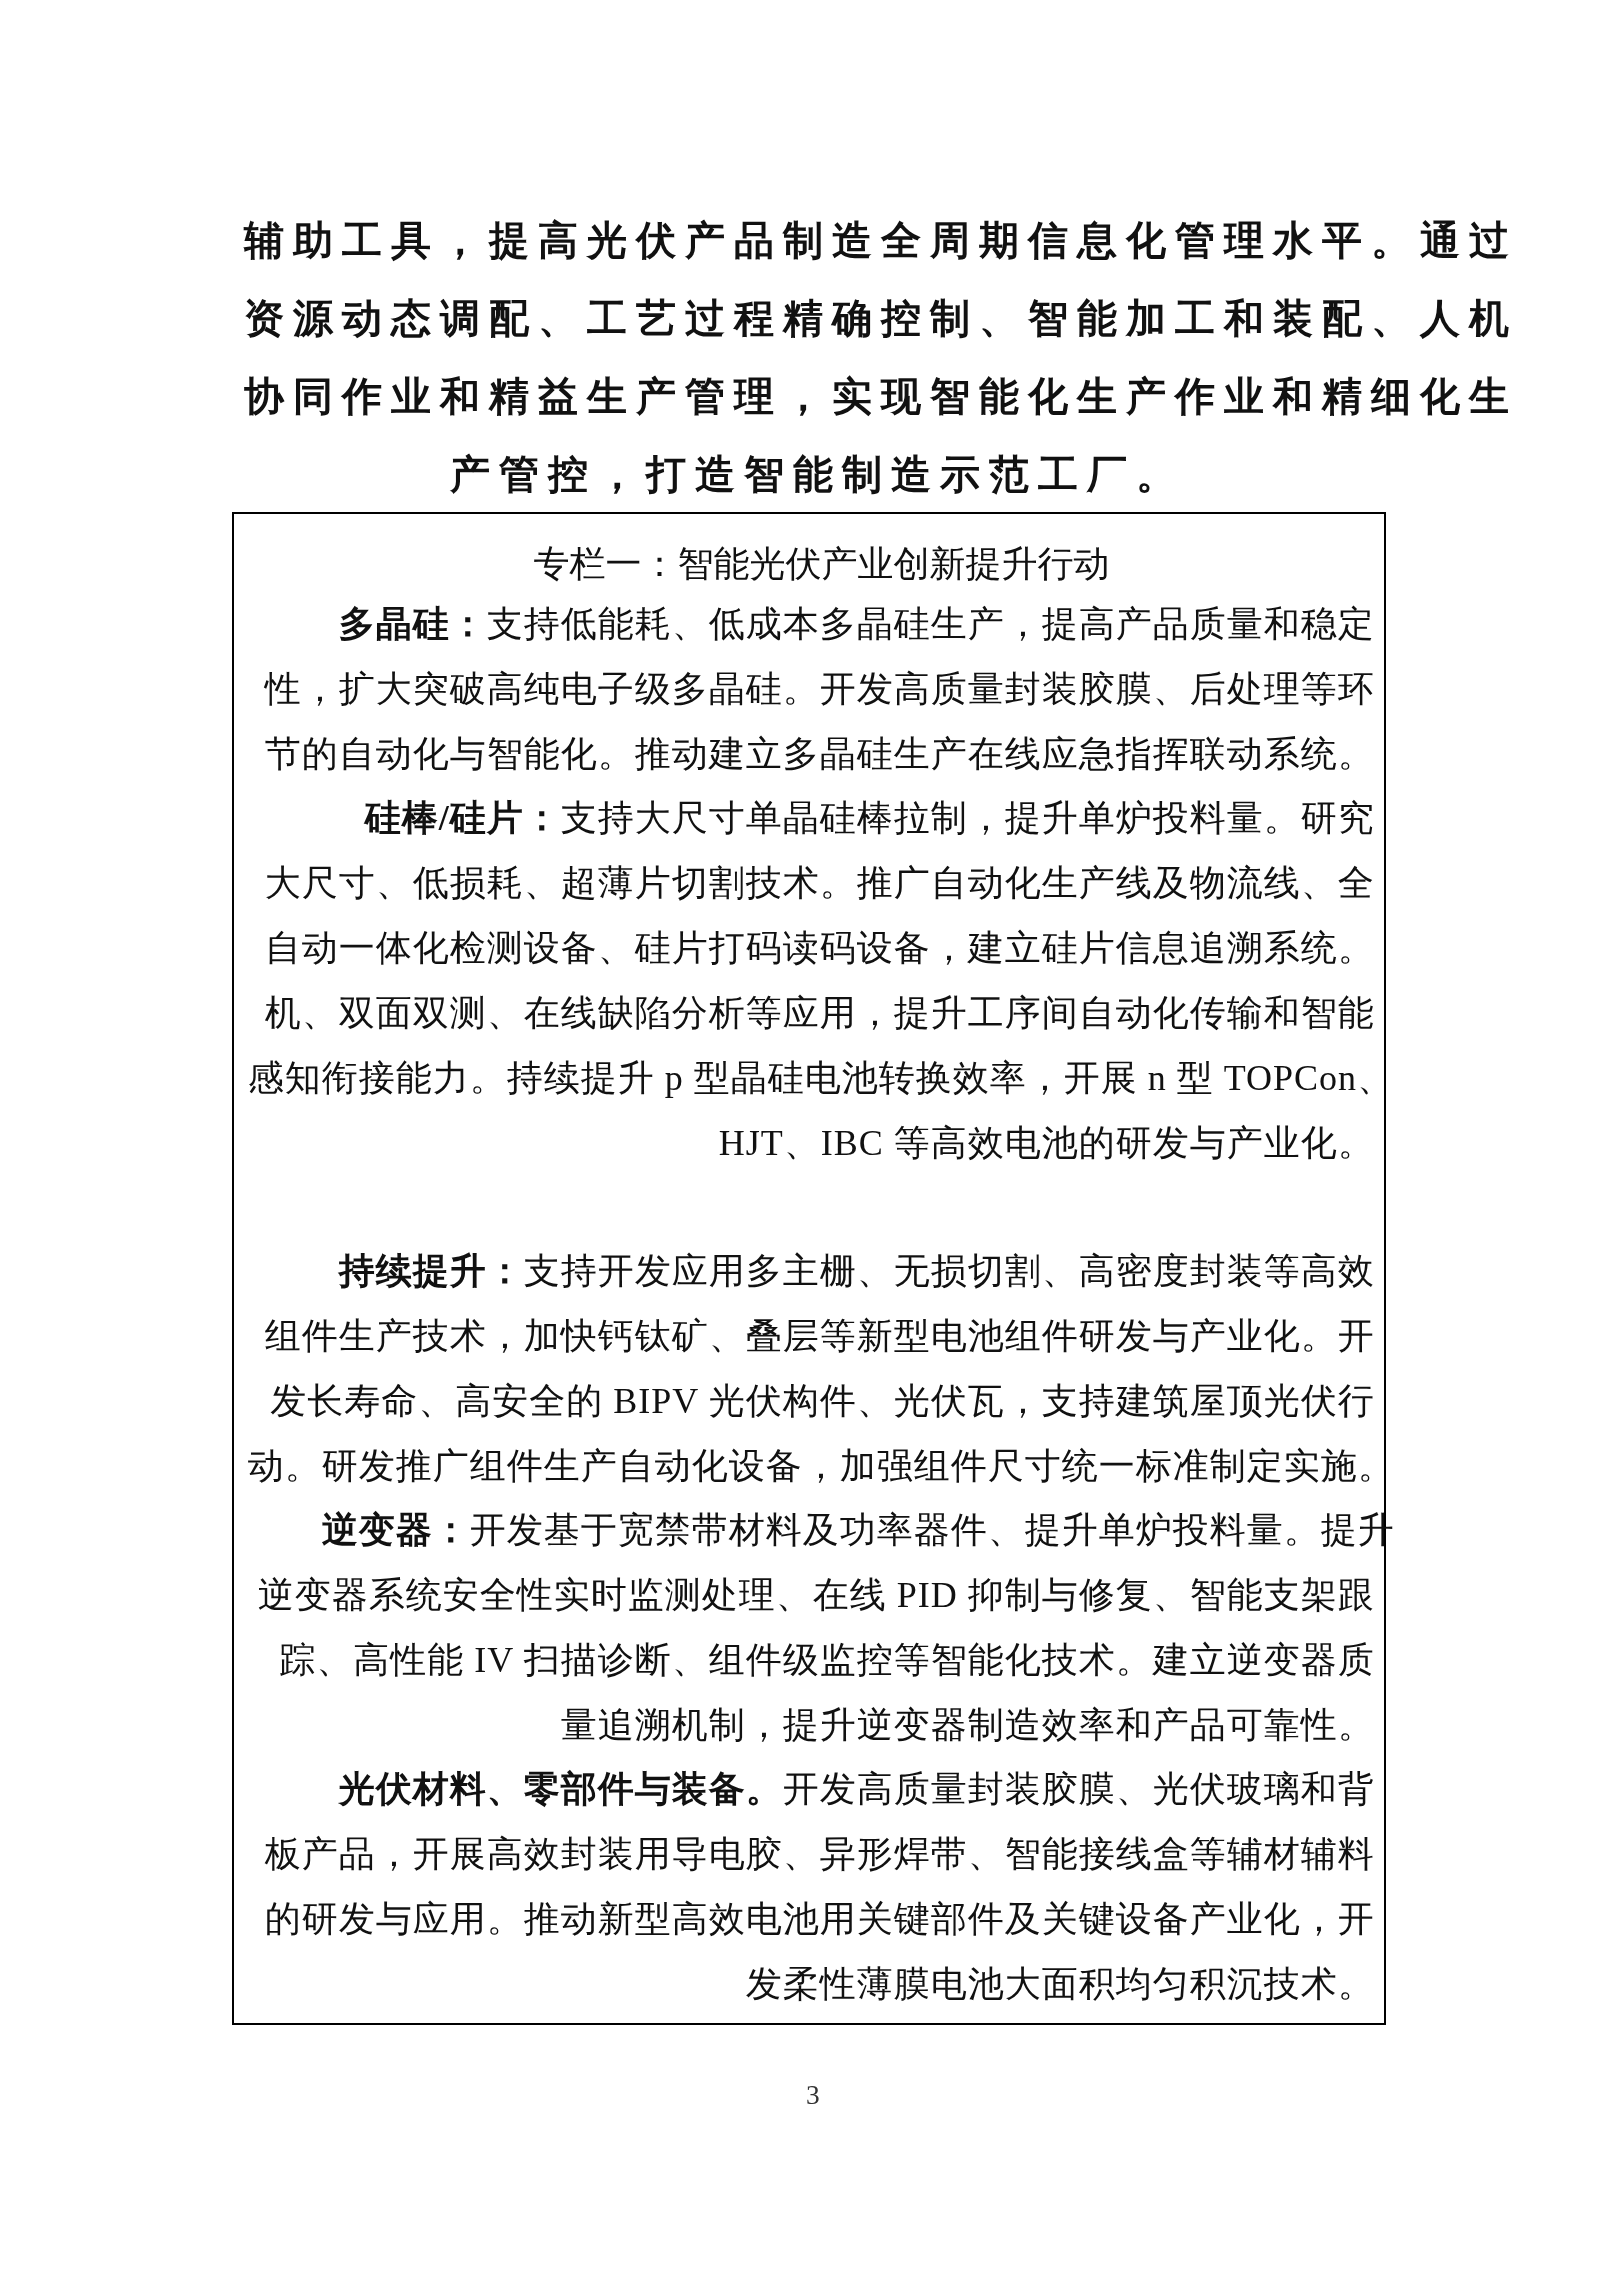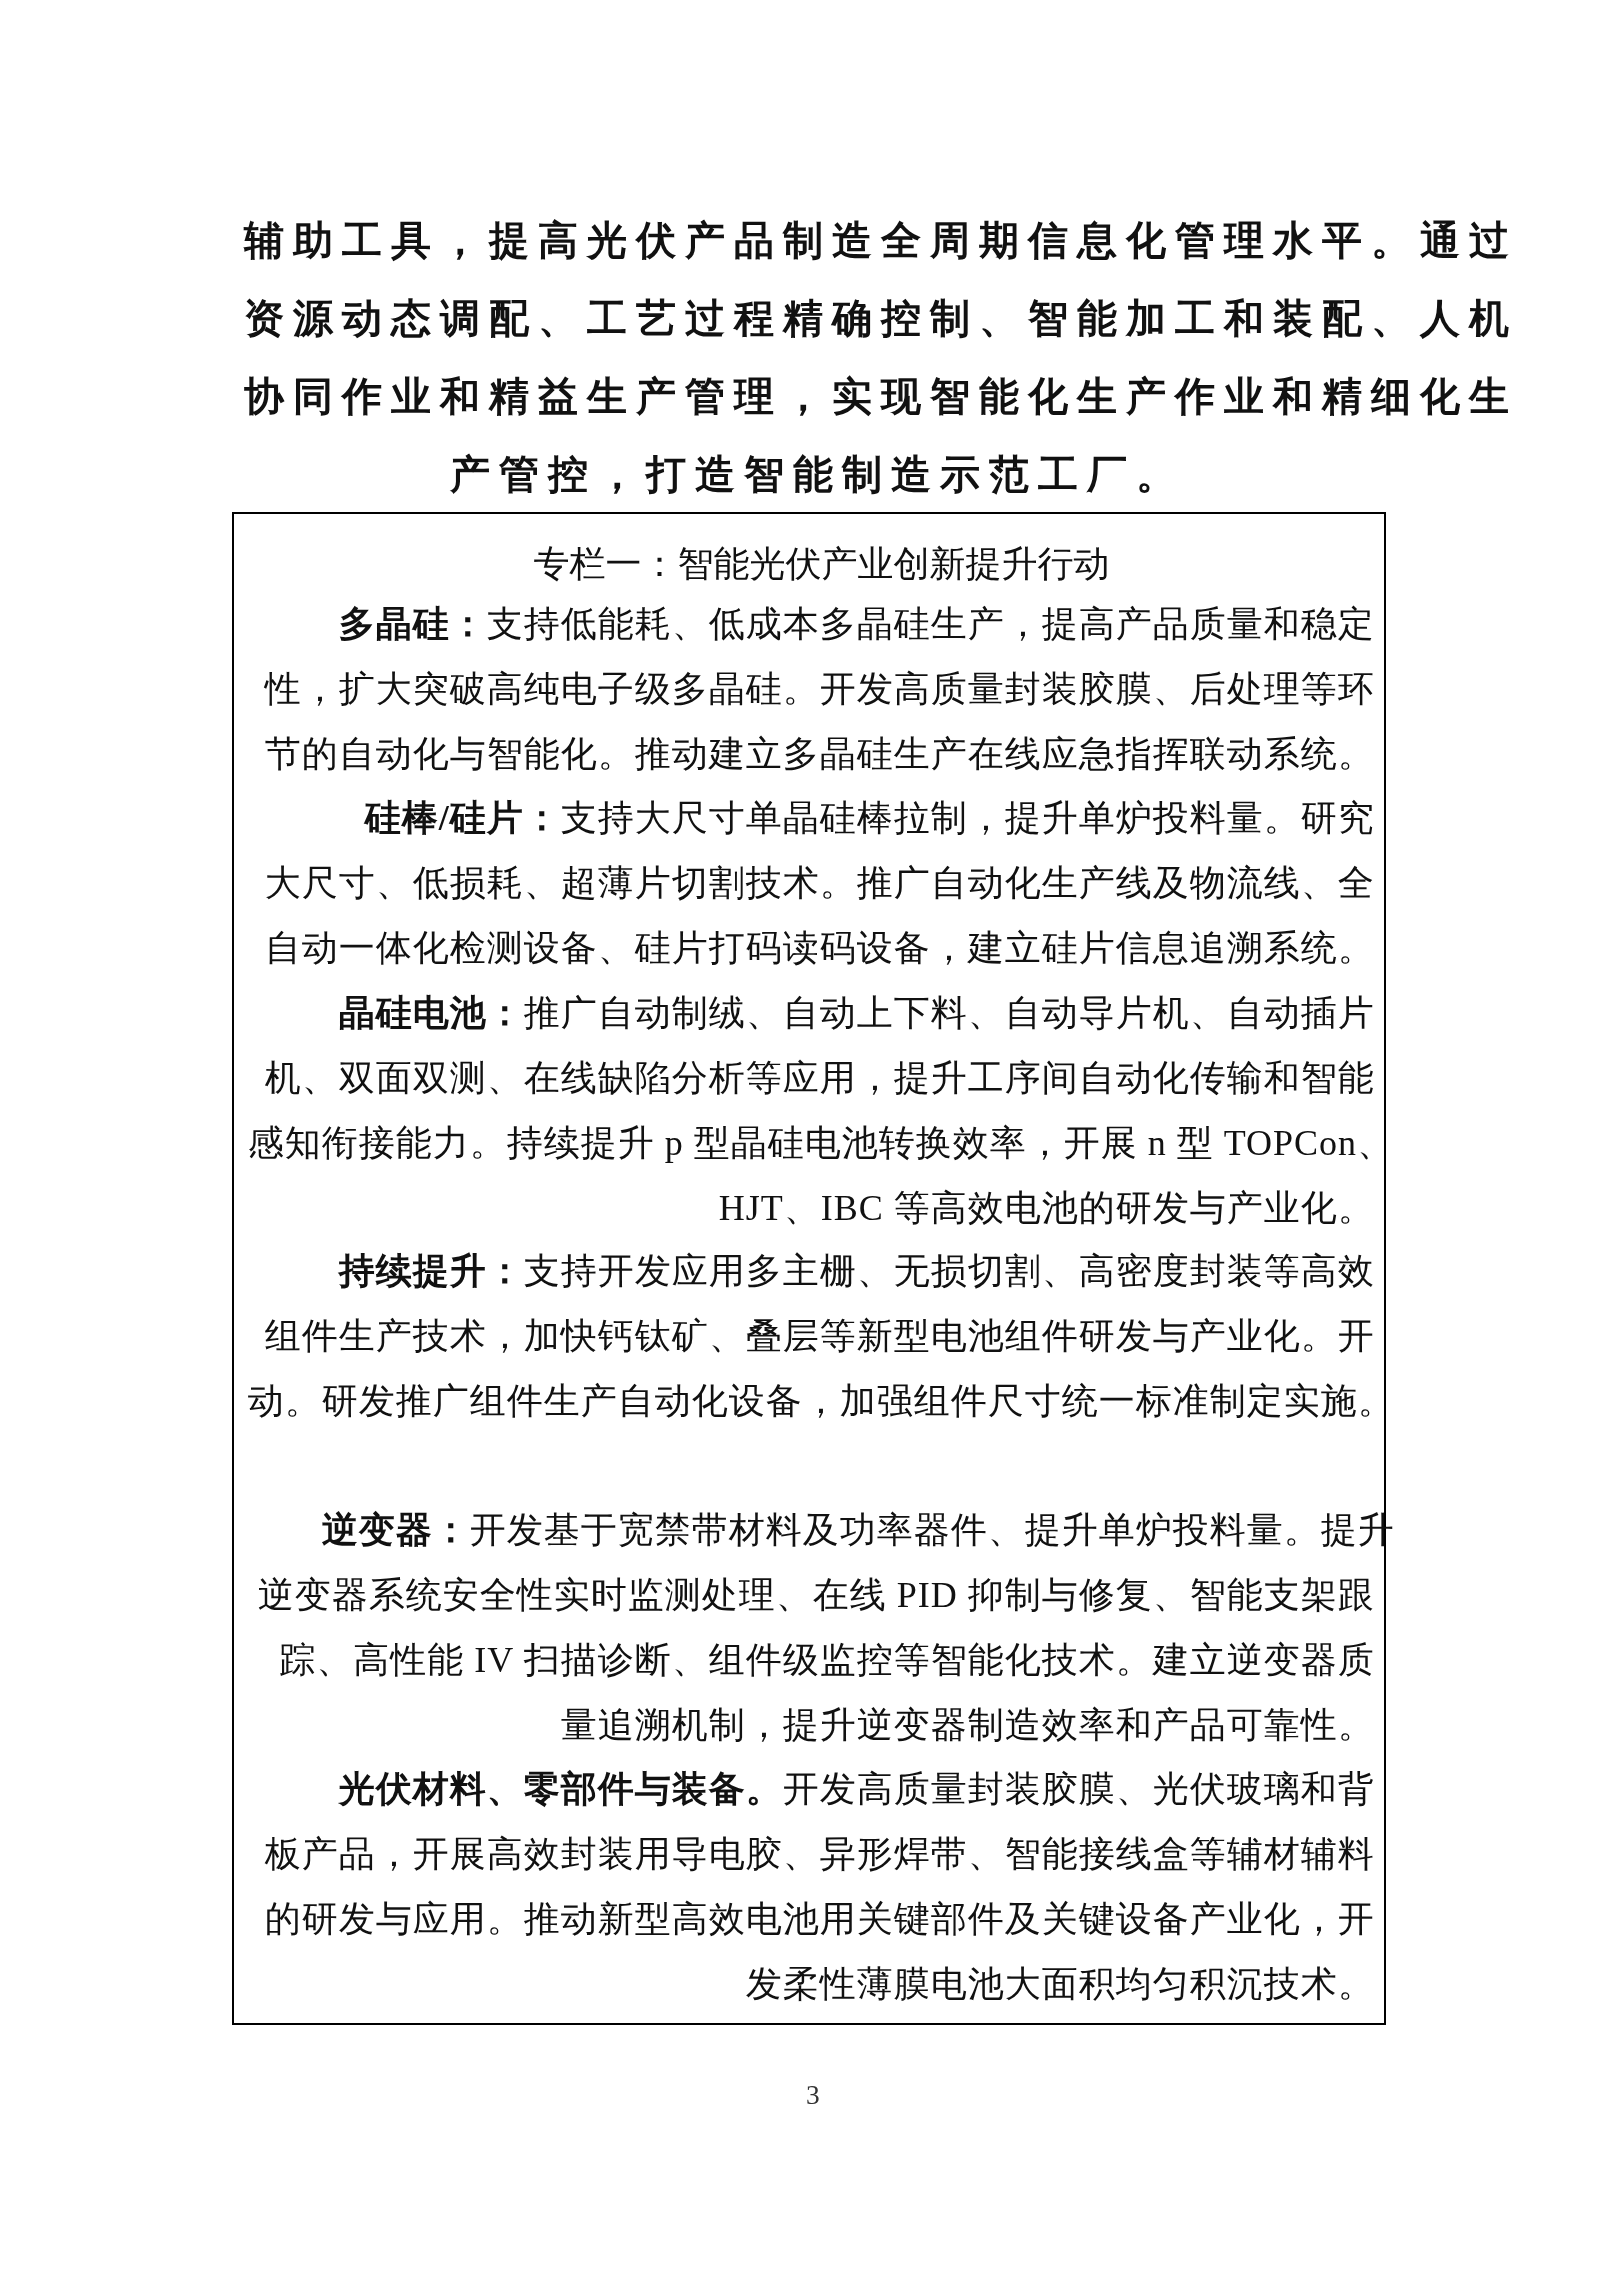--- a/index.html
+++ b/index.html
@@ -39,29 +39,29 @@
     <div class="line">节的自动化与智能化。推动建立多晶硅生产在线应急指挥联动系统。</div>
   </div>
 
   <div class="sec" style="top:272px">
     <div class="line first"><span class="head">硅棒/硅片：</span><span>支持大尺寸单晶硅棒拉制，提升单炉投料量。研究</span></div>
     <div class="line">大尺寸、低损耗、超薄片切割技术。推广自动化生产线及物流线、全</div>
     <div class="line">自动一体化检测设备、硅片打码读码设备，建立硅片信息追溯系统。</div>
   </div>
 
   <div class="sec" style="top:467px">
-    <div class="line first"><span class="head">晶硅电池：</span><span>推广自动制绒、自动上下料、自动导片机、自动插片</span></div>
     <div class="line">机、双面双测、在线缺陷分析等应用，提升工序间自动化传输和智能</div>
     <div class="line">感知衔接能力。持续提升 p 型晶硅电池转换效率，开展 n 型 TOPCon、</div>
     <div class="line">HJT、IBC 等高效电池的研发与产业化。</div>
   </div>
 
   <div class="sec" style="top:725px">
     <div class="line first"><span class="head">持续提升：</span><span>支持开发应用多主栅、无损切割、高密度封装等高效</span></div>
     <div class="line">组件生产技术，加快钙钛矿、叠层等新型电池组件研发与产业化。开</div>
+    <div class="line">发长寿命、高安全的 BIPV 光伏构件、光伏瓦，支持建筑屋顶光伏行</div>
     <div class="line">动。研发推广组件生产自动化设备，加强组件尺寸统一标准制定实施。</div>
   </div>
 
   <div class="sec" style="top:984px">
     <div class="line first"><span class="head">逆变器：</span><span>开发基于宽禁带材料及功率器件、提升单炉投料量。提升</span></div>
     <div class="line">逆变器系统安全性实时监测处理、在线 PID 抑制与修复、智能支架跟</div>
     <div class="line">踪、高性能 IV 扫描诊断、组件级监控等智能化技术。建立逆变器质</div>
     <div class="line">量追溯机制，提升逆变器制造效率和产品可靠性。</div>
   </div>
 

